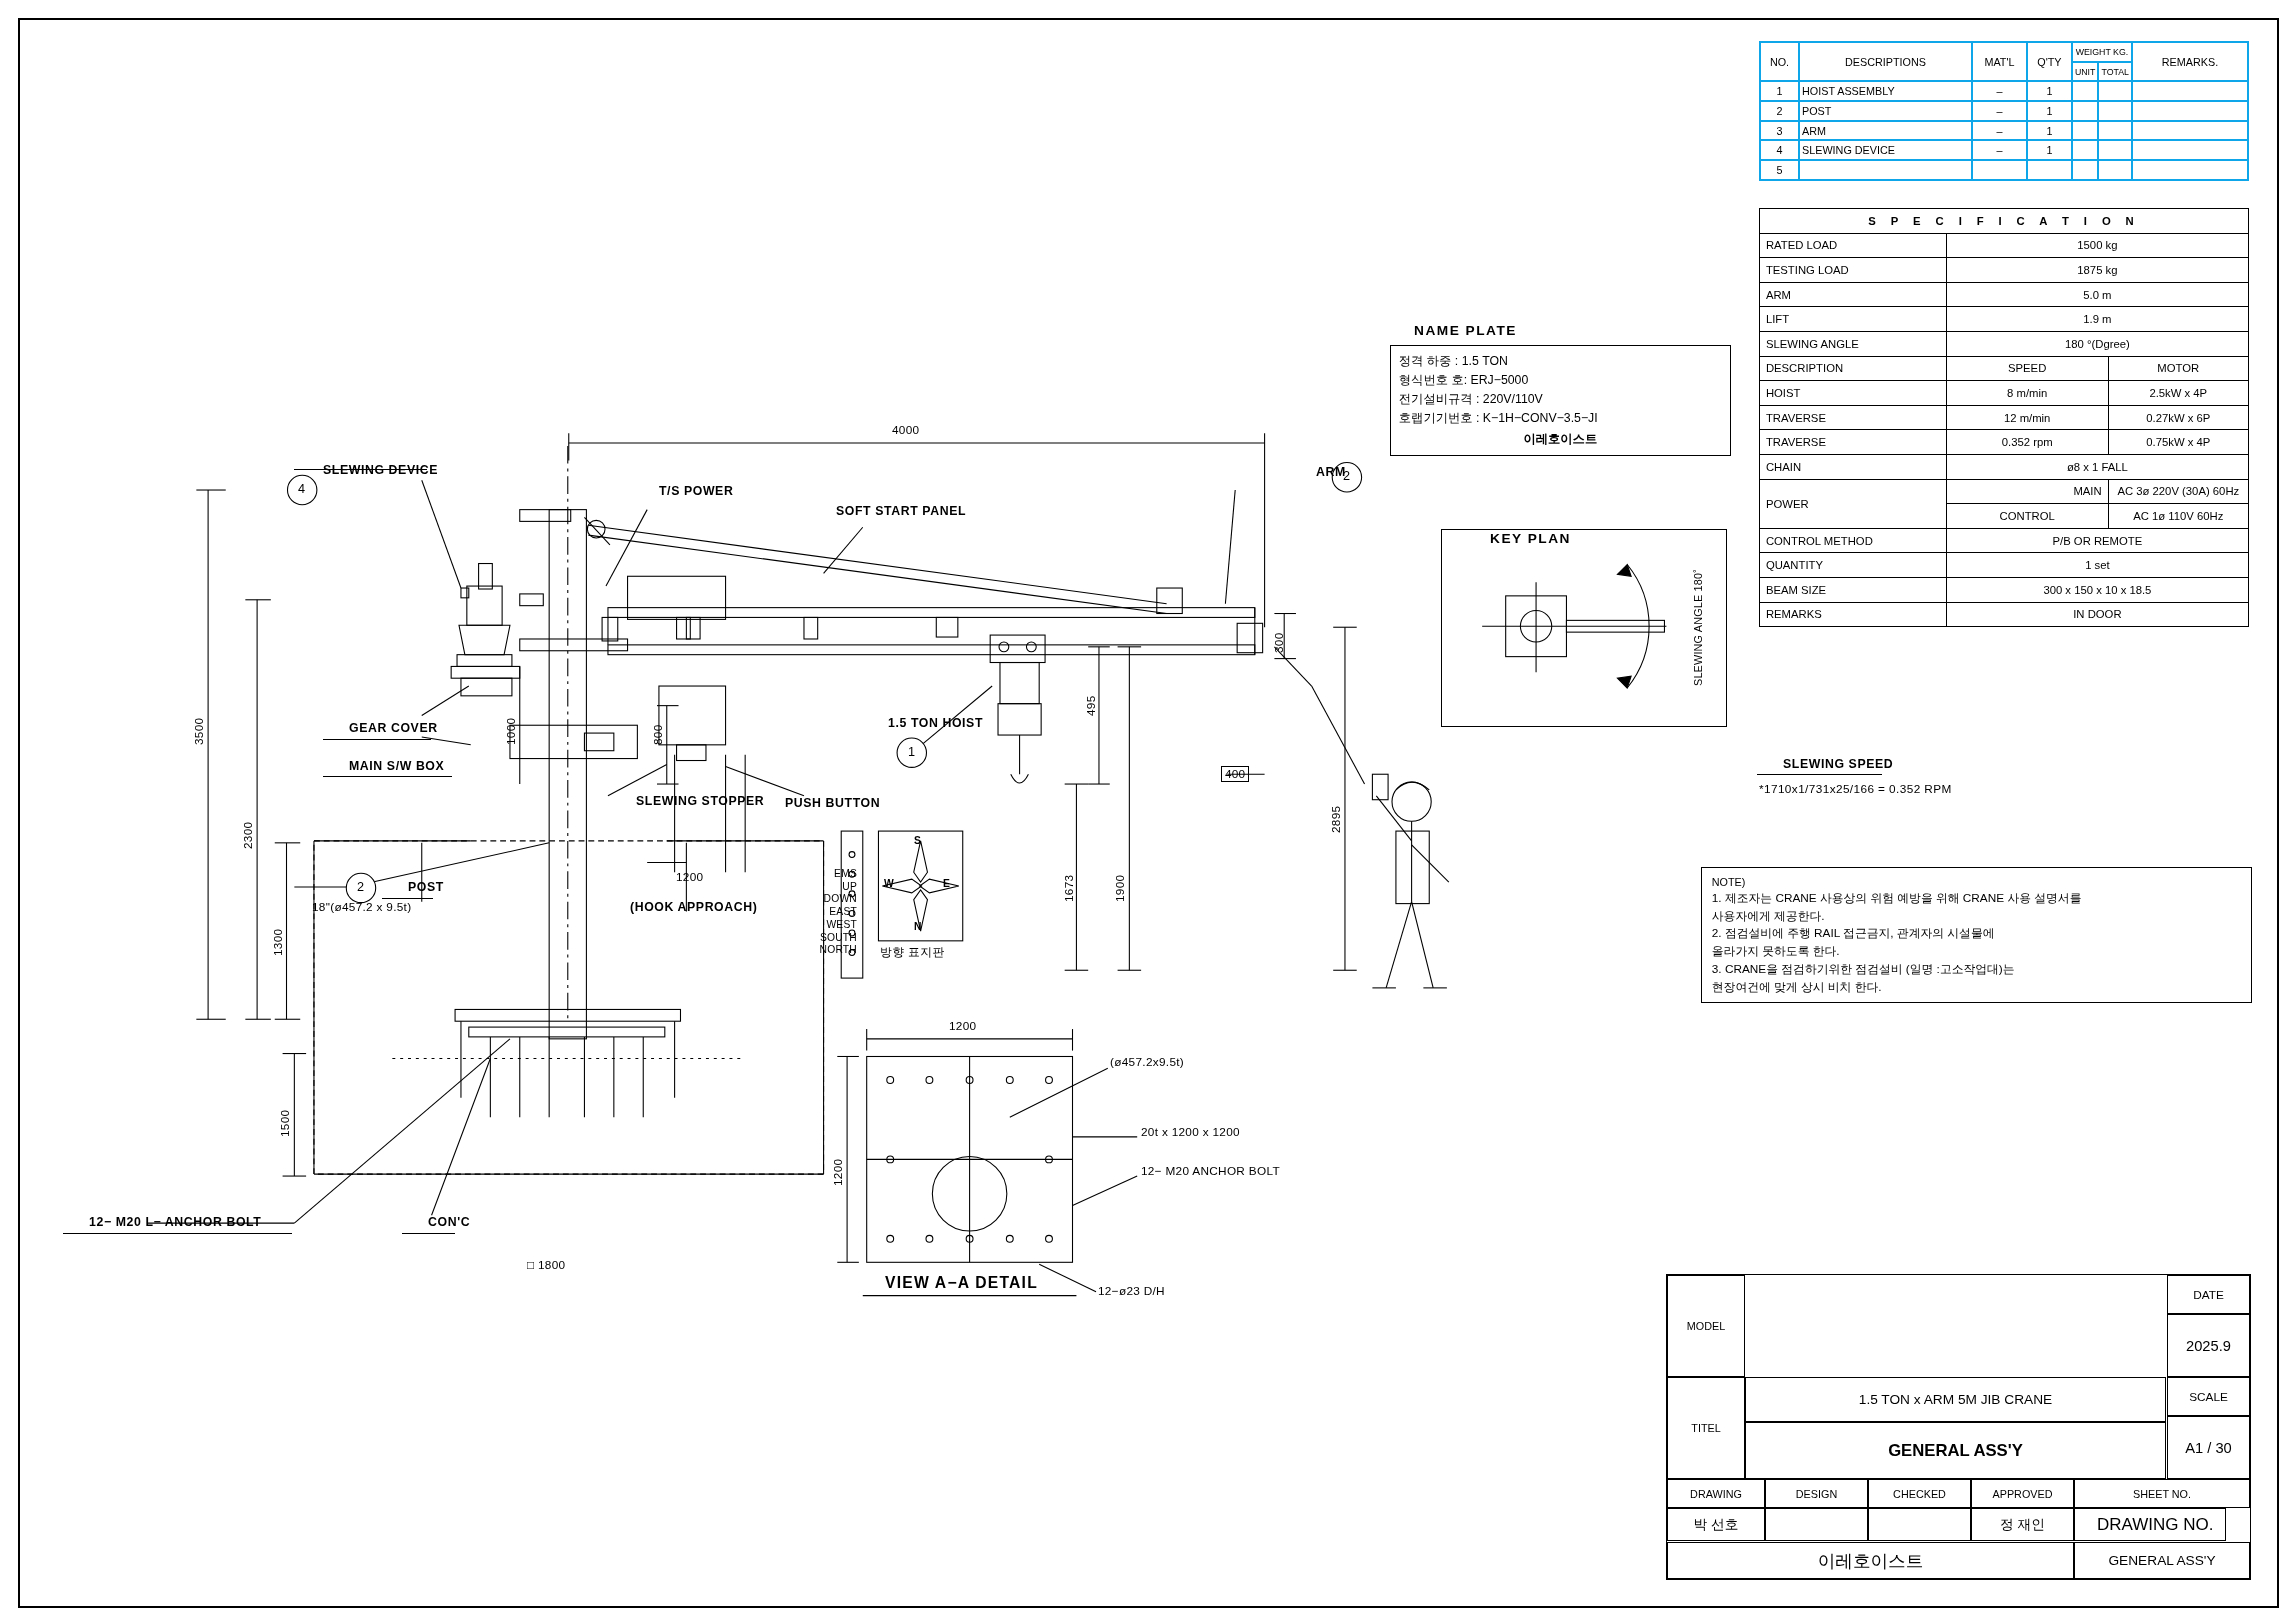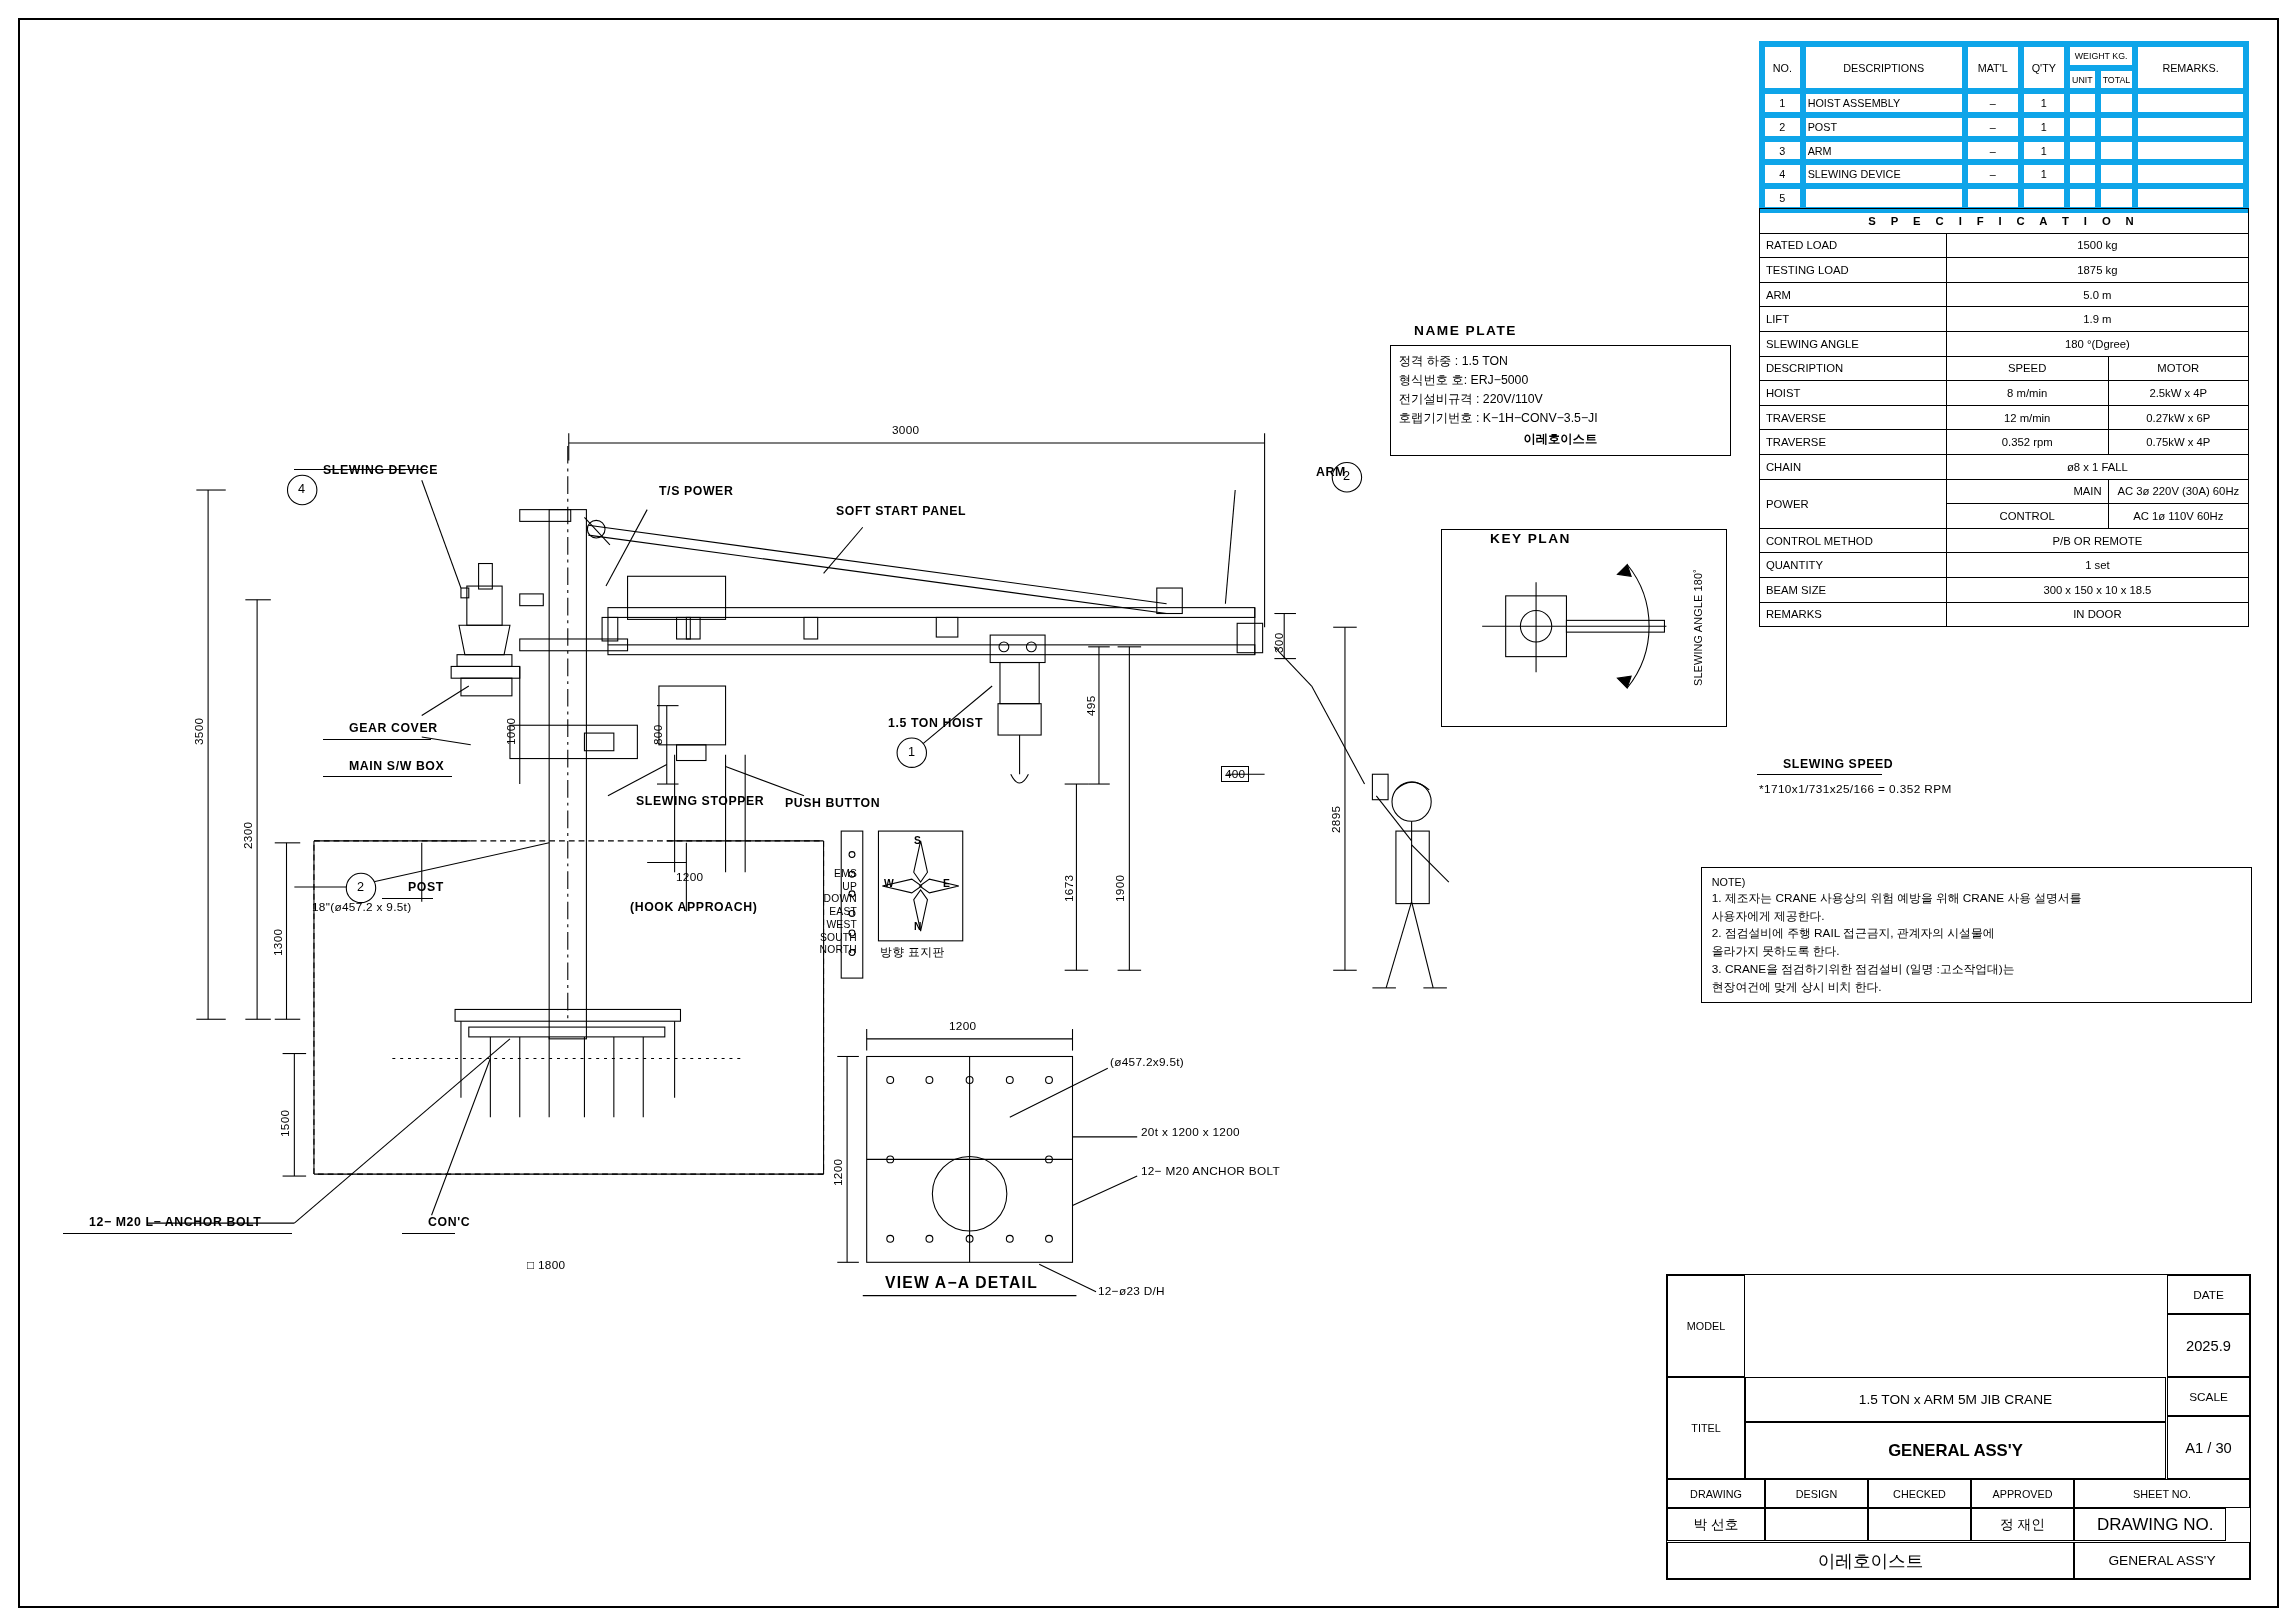--- a/index.html
+++ b/index.html
@@ -6,21 +6,21 @@
   body{width:2293px;height:1621px;font-family:"Liberation Sans",sans-serif;color:#000;position:relative;overflow:hidden;}
   #sheet{position:absolute;left:0;top:0;width:2293px;height:1621px;}
   .frame{position:absolute;left:17.6px;top:17.6px;width:2257px;height:1586px;border:2px solid #000;}
   .abs{position:absolute;}
   .txt{position:absolute;white-space:nowrap;font-size:11.8px;letter-spacing:0.4px;}
   .lbl{position:absolute;white-space:nowrap;font-size:12.3px;font-weight:bold;letter-spacing:0.6px;padding-left:24px;}
   .dim{position:absolute;white-space:nowrap;font-size:11.8px;letter-spacing:0.3px;}
   .tiny{position:absolute;white-space:nowrap;font-size:10.3px;letter-spacing:0.2px;}
   table{border-collapse:collapse;}
   .bomtbl{position:absolute;left:1759px;top:41px;width:490px;font-size:10.8px;}
-  .bomtbl td,.bomtbl th{border:6px solid #0ea5e9;text-align:center;padding:1px 2px;font-weight:normal;font-size:10.8px;height:15.7px;}
+  .bomtbl td,.bomtbl th{border:2px solid #0ea5e9;text-align:center;padding:1px 2px;font-weight:normal;font-size:10.8px;height:15.7px;}
   .spectbl{position:absolute;left:1759px;top:208px;width:490px;font-size:11.3px;}
   .spectbl td{border:1px solid #000;padding:2px 5.9px;height:19.6px;font-size:11.3px;}
   .spectitle{text-align:center;font-weight:bold;letter-spacing:5.9px;font-size:13.7px;}
   .nameplate{position:absolute;left:1390px;top:345px;width:323px;border:1.5px solid #000;padding:5.9px 7.8px;font-size:12.3px;line-height:1.55;}
   .keyplan{position:absolute;left:1441px;top:529px;width:284px;height:196px;border:1.5px solid #000;}
   .note{position:absolute;left:1701px;top:867px;width:529px;border:1.5px solid #000;padding:5.9px 9.8px;font-size:11.8px;line-height:1.5;}
   .titleblock{position:absolute;left:1666px;top:1274px;width:583px;height:304px;border:1.5px solid #000;}
   .tb-cell{position:absolute;box-sizing:border-box;border:1px solid #000;font-size:10.8px;display:flex;align-items:center;justify-content:center;}
   .bold{font-weight:bold;}
   .ctr{text-align:center;}
@@ -279,21 +279,21 @@
   <div class="tiny" style="left:914px;top:921px;font-weight:bold;">N</div>
   <div class="tiny" style="left:943px;top:878px;font-weight:bold;">E</div>
   <div class="tiny" style="left:884px;top:878px;font-weight:bold;">W</div>
   <div class="txt" style="left:880px;top:945px;">방향 표지판</div>
 
   <div class="txt" style="left:298px;top:482px;font-size:12.7px;">4</div>
   <div class="txt" style="left:357px;top:880px;font-size:12.7px;">2</div>
   <div class="txt" style="left:908px;top:745px;font-size:12.7px;">1</div>
   <div class="txt" style="left:1343px;top:469px;font-size:12.7px;">2</div>
 
-  <div class="dim" style="left:892px;top:423px;">3000</div>
+  <div class="dim" style="left:892px;top:423px;">4000</div>
   <div class="dim" style="left:192px;top:745px;transform:rotate(-90deg);transform-origin:left top;">3500</div>
   <div class="dim" style="left:241px;top:849px;transform:rotate(-90deg);transform-origin:left top;">2300</div>
   <div class="dim" style="left:271px;top:956px;transform:rotate(-90deg);transform-origin:left top;">1300</div>
   <div class="dim" style="left:278px;top:1137px;transform:rotate(-90deg);transform-origin:left top;">1500</div>
   <div class="dim" style="left:504px;top:745px;transform:rotate(-90deg);transform-origin:left top;">1000</div>
   <div class="dim" style="left:651px;top:745px;transform:rotate(-90deg);transform-origin:left top;">800</div>
   <div class="dim" style="left:1084px;top:716px;transform:rotate(-90deg);transform-origin:left top;">495</div>
   <div class="dim" style="left:1062px;top:902px;transform:rotate(-90deg);transform-origin:left top;">1673</div>
   <div class="dim" style="left:1113px;top:902px;transform:rotate(-90deg);transform-origin:left top;">1900</div>
   <div class="dim" style="left:1329px;top:833px;transform:rotate(-90deg);transform-origin:left top;">2895</div>

